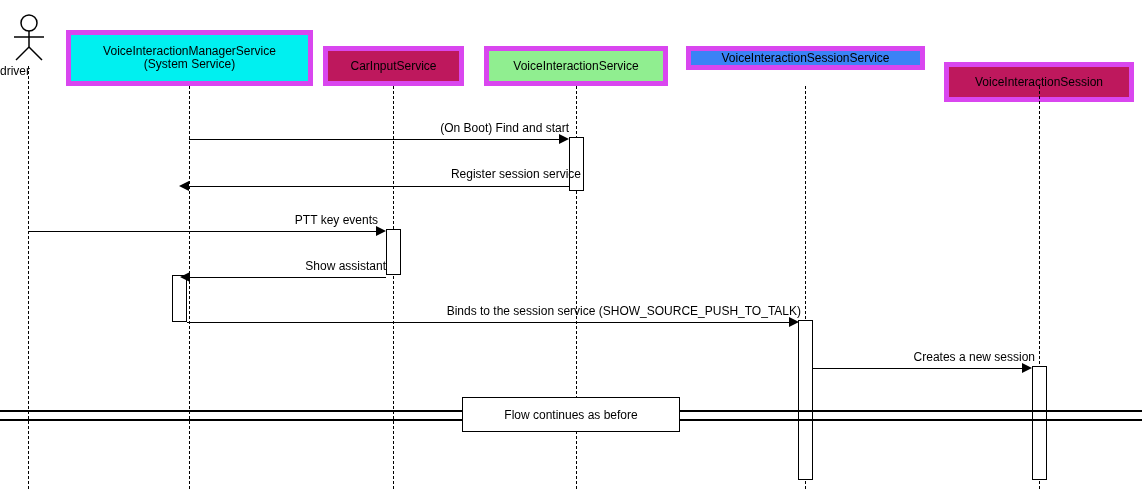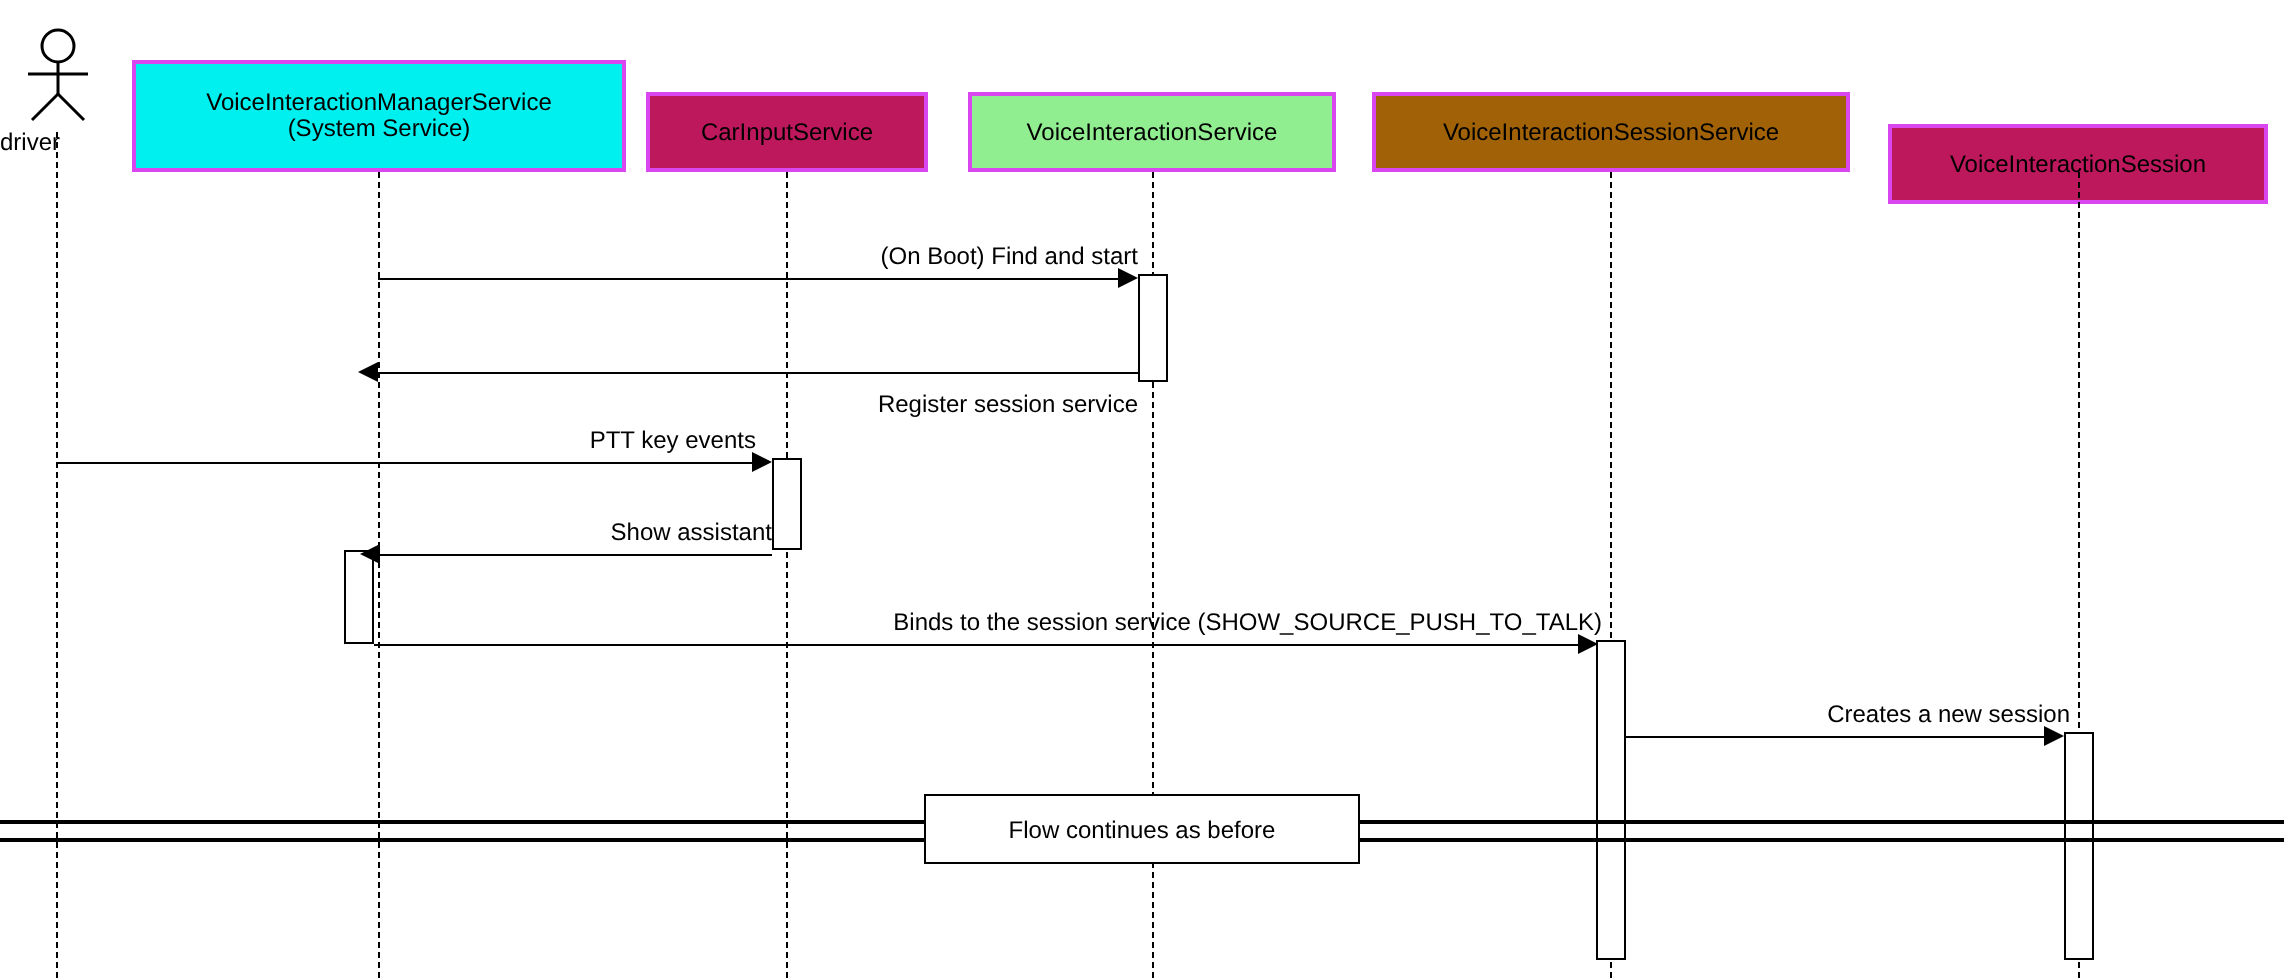--- a/index.html
+++ b/index.html
@@ -2,21 +2,21 @@
 <html><head>
 <meta charset="utf-8">
 <style>
   html,body{margin:0;padding:0;background:#ffffff;}
   body{font-family:"Liberation Sans", sans-serif;}
   #diagram{position:relative;width:1142px;height:489px;overflow:hidden;background:#fff;}
 
   .actor-head{position:absolute;}
   .actor-label{position:absolute;font-size:12px;color:#000;text-align:left;white-space:nowrap;}
 
-  .box{position:absolute;border:2px solid #d946ef;box-sizing:border-box;
+  .box{position:absolute;border:5px solid #d946ef;box-sizing:border-box;
        display:flex;align-items:center;justify-content:center;text-align:center;
        font-size:12px;color:#000;line-height:13px;padding:2px 4px;}
 
   .lifeline{position:absolute;width:0;border-left:1px dashed #000;}
 
   .activation{position:absolute;background:#ffffff;border:1px solid #000;box-sizing:border-box;}
 
   .msg-line{position:absolute;height:0;border-top:1px solid #000;}
   .arrow-r{position:absolute;width:0;height:0;border-top:5px solid transparent;
            border-bottom:5px solid transparent;border-left:10px solid #000;}
@@ -48,21 +48,21 @@
   </div>
 
   <div class="box" style="left:323px;top:46px;width:141px;height:40px;background:#be185d;">
     <span>CarInputService</span>
   </div>
 
   <div class="box" style="left:484px;top:46px;width:184px;height:40px;background:#90ee90;">
     <span>VoiceInteractionService</span>
   </div>
 
-  <div class="box" style="left:686px;top:46px;width:239px;height:40px;background:#a16207;">
+  <div class="box" style="left:686px;top:46px;width:239px;height:24px;background:#3b82f6;">
     <span>VoiceInteractionSessionService</span>
   </div>
 
   <div class="box" style="left:944px;top:46px;width:190px;height:40px;background:#be185d;margin-top:16px;">
     <span>VoiceInteractionSession</span>
   </div>
 
   <div class="lifeline" style="left:28px;top:66px;height:423px;"></div>
   <div class="lifeline" style="left:189px;top:86px;height:403px;"></div>
   <div class="lifeline" style="left:393px;top:86px;height:403px;"></div>
@@ -73,21 +73,21 @@
   <div class="activation" style="left:569px;top:137px;width:15px;height:54px;"></div>
   <div class="activation" style="left:386px;top:229px;width:15px;height:46px;"></div>
   <div class="activation" style="left:172px;top:275px;width:15px;height:47px;"></div>
   <div class="activation" style="left:798px;top:320px;width:15px;height:160px;"></div>
   <div class="activation" style="left:1032px;top:366px;width:15px;height:114px;"></div>
 
   <div class="msg-label" style="left:189px;top:121px;width:380px;">(On Boot) Find and start</div>
   <div class="msg-line" style="left:189px;top:139px;width:372px;"></div>
   <div class="arrow-r" style="left:559px;top:134px;"></div>
 
-  <div class="msg-label" style="left:189px;top:167px;width:380px;margin-top:28px;">Register session service</div>
+  <div class="msg-label" style="left:201px;top:167px;width:380px;">Register session service</div>
   <div class="msg-line" style="left:189px;top:186px;width:380px;"></div>
   <div class="arrow-l" style="left:179px;top:181px;"></div>
 
   <div class="msg-label" style="left:28px;top:213px;width:350px;">PTT key events</div>
   <div class="msg-line" style="left:28px;top:231px;width:351px;"></div>
   <div class="arrow-r" style="left:376px;top:226px;"></div>
 
   <div class="msg-label" style="left:189px;top:259px;width:197px;">Show assistant</div>
   <div class="msg-line" style="left:189px;top:277px;width:197px;"></div>
   <div class="arrow-l" style="left:180px;top:272px;"></div>

